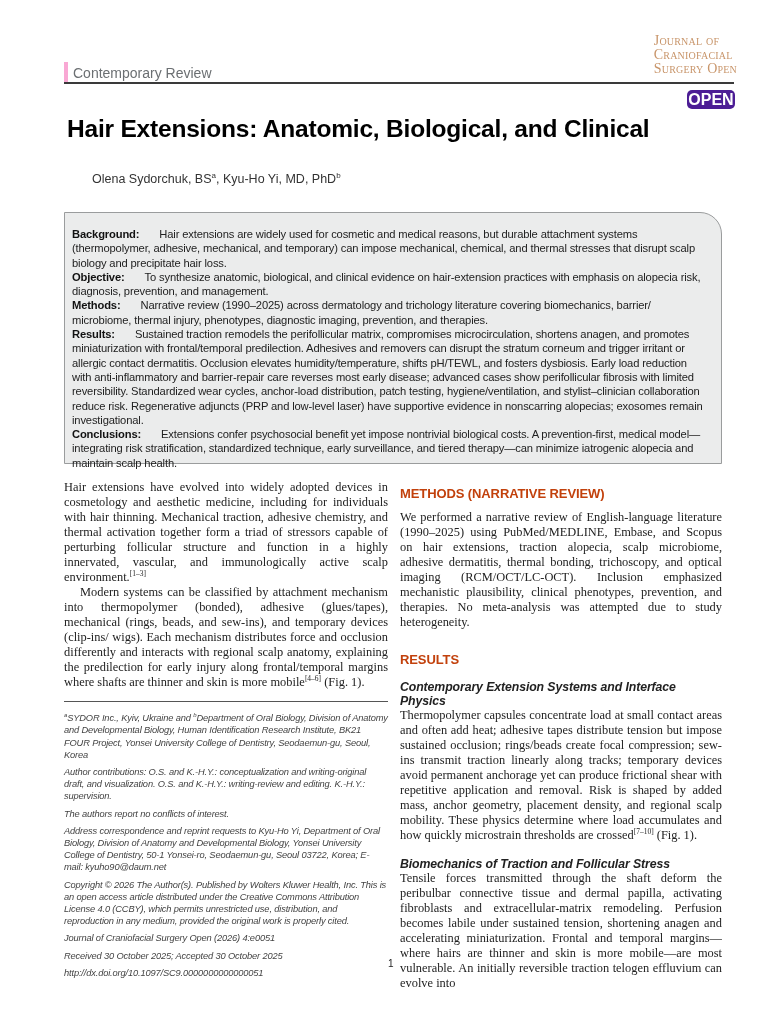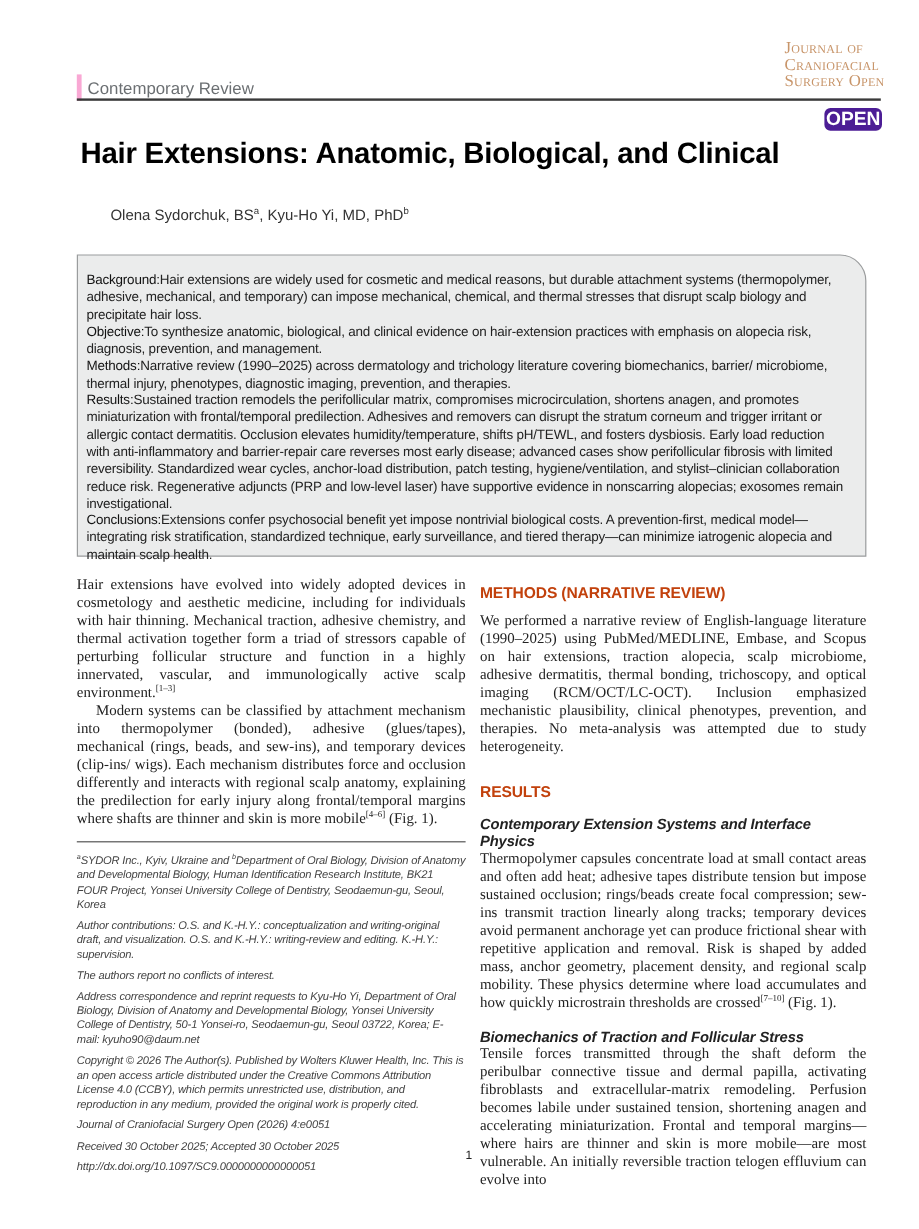--- a/index.html
+++ b/index.html
@@ -28,21 +28,21 @@
     font-family: "Liberation Sans", "DejaVu Sans", sans-serif; font-size: 12.5px; color: #333; margin-left: 28px; }
   .authors sup { font-size: 8px; }
 
   
   .abstract { position: absolute; left: 64px; top: 212px; width: 658px; height: 252px;
     background: #ebecec; border: 1px solid #9a9c9d; border-top-right-radius: 22px;
     padding: 14px 10px 6px 0; box-sizing: border-box; }
   .abstract p { margin: 0; padding: 0 4px 0 7px;
     font-family: "Liberation Sans", "DejaVu Sans", sans-serif; font-size: 11.2px; line-height: 14.3px; color: #222;
     letter-spacing: -0.15px; }
-  .abstract .lbl { font-weight: normal; color: #111; margin-right: 0; }
+  .abstract .lbl { font-weight: bold; color: #111; margin-right: 20px; }
 
   
   .col { position: absolute; top: 480px; width: 324px; }
   .col-left { left: 64px; }
   .col-right { left: 400px; width: 322px; }
   .body-text { font-family: "Liberation Serif", "DejaVu Serif", serif; font-size: 12.4px; line-height: 15px;
     color: #222; text-align: justify; margin: 0; }
   .body-text.indent { text-indent: 16px; }
   .body-text sup { font-size: 7.5px; line-height: 0; }
 

